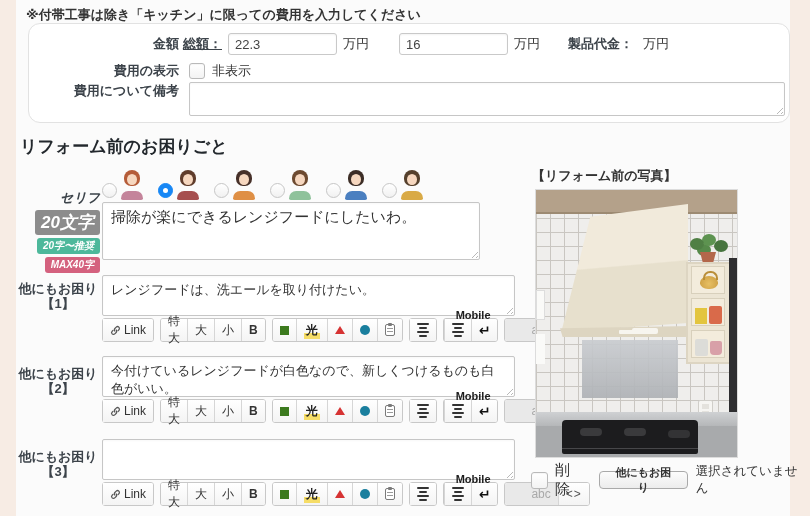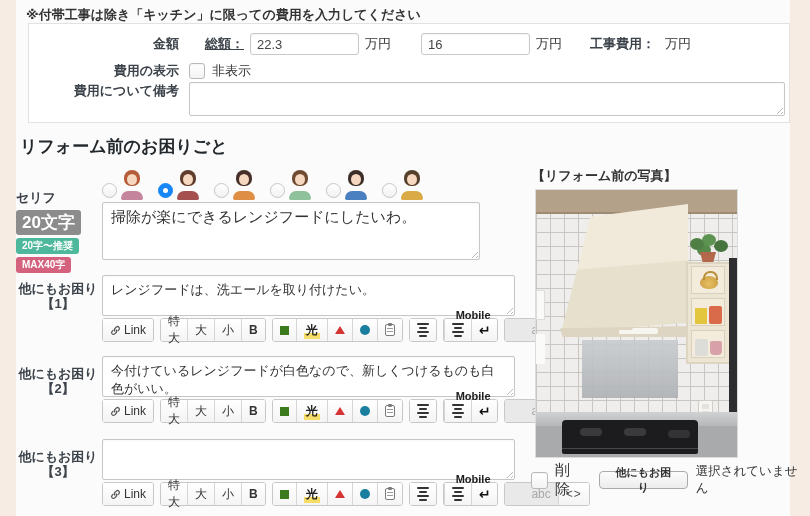--- a/index.html
+++ b/index.html
@@ -6,40 +6,40 @@
   body{
     position:relative;width:810px;height:516px;overflow:hidden;
     background:#f7ece4;
     font-family:"Liberation Sans","DejaVu Sans",sans-serif;
     color:#333;
   }
   .panel{position:absolute;left:16px;top:0;width:774px;height:516px;background:#fbfbfb;}
 
   
   .note{position:absolute;left:26px;top:6px;font-size:13px;font-weight:700;color:#333;text-align:center;}
-  .fieldset{position:absolute;left:28px;top:23px;width:762px;height:100px;background:#fff;border:1px solid #e2e2e2;border-radius:0;box-sizing:border-box;}
+  .fieldset{position:absolute;left:28px;top:23px;width:762px;height:100px;background:#fff;border:1px solid #e2e2e2;border-radius:12px;box-sizing:border-box;}
   .f-row{position:absolute;left:0;display:flex;align-items:center;}
   .f-label{width:150px;text-align:right;font-size:13px;font-weight:700;color:#3c434a;flex:0 0 150px;}
   .inline-label{font-size:13px;font-weight:700;color:#3c434a;margin:0 4px 0 0;}
   .unit{font-size:13px;color:#333;margin:0 0 0 6px;}
   .num-input{width:95px;height:20px;border:1px solid #c9c9c9;border-radius:3px;background:#fff;font-size:13px;color:#444;padding:0 6px;margin-left:2px;box-shadow:inset 0 1px 2px rgba(0,0,0,.05);font-family:inherit;}
   .gap28{width:28px;flex:0 0 28px;}
   .checkbox{display:inline-block;width:14px;height:14px;border:1px solid #b9b9b9;border-radius:3px;background:linear-gradient(#fff,#f3f3f3);box-shadow:inset 0 1px 1px rgba(0,0,0,.04);}
   .cb-label{font-size:13px;color:#333;margin-left:7px;}
   .remarks-wrap{position:relative;flex:1;margin-right:4px;}
   .ta{display:block;width:100%;box-sizing:border-box;border:1px solid #c6c6c6;border-radius:2px;background:#fff;resize:none;font-size:13px;color:#333;padding:5px 8px;font-family:inherit;box-shadow:inset 0 1px 2px rgba(0,0,0,.03);outline:none;}
   .grip{position:absolute;right:2px;bottom:2px;width:9px;height:9px;pointer-events:none;
         background:repeating-linear-gradient(135deg,transparent 0 2px,#b9b9b9 2px 3px);
         clip-path:polygon(100% 0,100% 100%,0 100%);}
 
   
   .heading{position:absolute;left:20px;top:135px;font-size:17px;font-weight:700;color:#23282d;}
 
   
-  .serif-label-block{position:absolute;left:16px;top:189px;width:84px;text-align:left;}
+  .serif-label-block{position:absolute;left:16px;top:189px;width:84px;text-align:right;font-style:italic;}
   .serif-label{font-size:13px;font-weight:700;color:#3c434a;}
   .badge{display:inline-block;font-size:10px;font-weight:700;color:#fff;border-radius:3px;padding:1px 6px;margin-top:3px;white-space:nowrap;}
   .badge-count{background:#8c8c8c;font-size:17px;}
   .badge-rec{background:#4db89b;}
   .badge-max{background:#d4617e;}
 
   .avatar-row{position:absolute;left:102px;top:168px;display:flex;align-items:flex-end;gap:13px;height:32px;}
   .pair{display:flex;align-items:flex-end;gap:2px;}
   .radio{display:inline-block;width:15px;height:15px;border-radius:50%;background:linear-gradient(#fff,#f1f1f1);border:1px solid #c6c6c6;box-sizing:border-box;margin-bottom:2px;position:relative;}
   .radio.on{background:#1787f5;border-color:#1787f5;}
@@ -120,28 +120,28 @@
 </head>
 <body>
 
 <div class="panel"></div>
 
 <div class="note">※付帯工事は除き「キッチン」に限っての費用を入力してください</div>
 
 <div class="fieldset">
   <div class="f-row" style="top:9px;width:100%;">
     <div class="f-label">金額</div>
-    <span class="inline-label" style="margin-left:26px;text-decoration:underline;">総額：</span>
+    <span class="inline-label" style="margin-left:4px;text-decoration:underline;">総額：</span>
     <input class="num-input" value="22.3" style="">
     <span class="unit">万円</span>
     <span class="gap28"></span>
     <input class="num-input" value="16" style="">
     <span class="unit">万円</span>
     <span class="gap28"></span>
-    <span class="inline-label">工事費用：</span>
+    <span class="inline-label">製品代金：</span>
     <span class="unit">万円</span>
   </div>
   <div class="f-row" style="top:38px;width:100%;">
     <div class="f-label">費用の表示</div>
     <span class="checkbox" style="margin-left:10px;"></span>
     <span class="cb-label">非表示</span>
   </div>
   <div class="f-row" style="top:58px;width:100%;align-items:flex-start;">
     <div class="f-label">費用について備考</div>
     <div class="remarks-wrap" style="margin-left:10px;">

